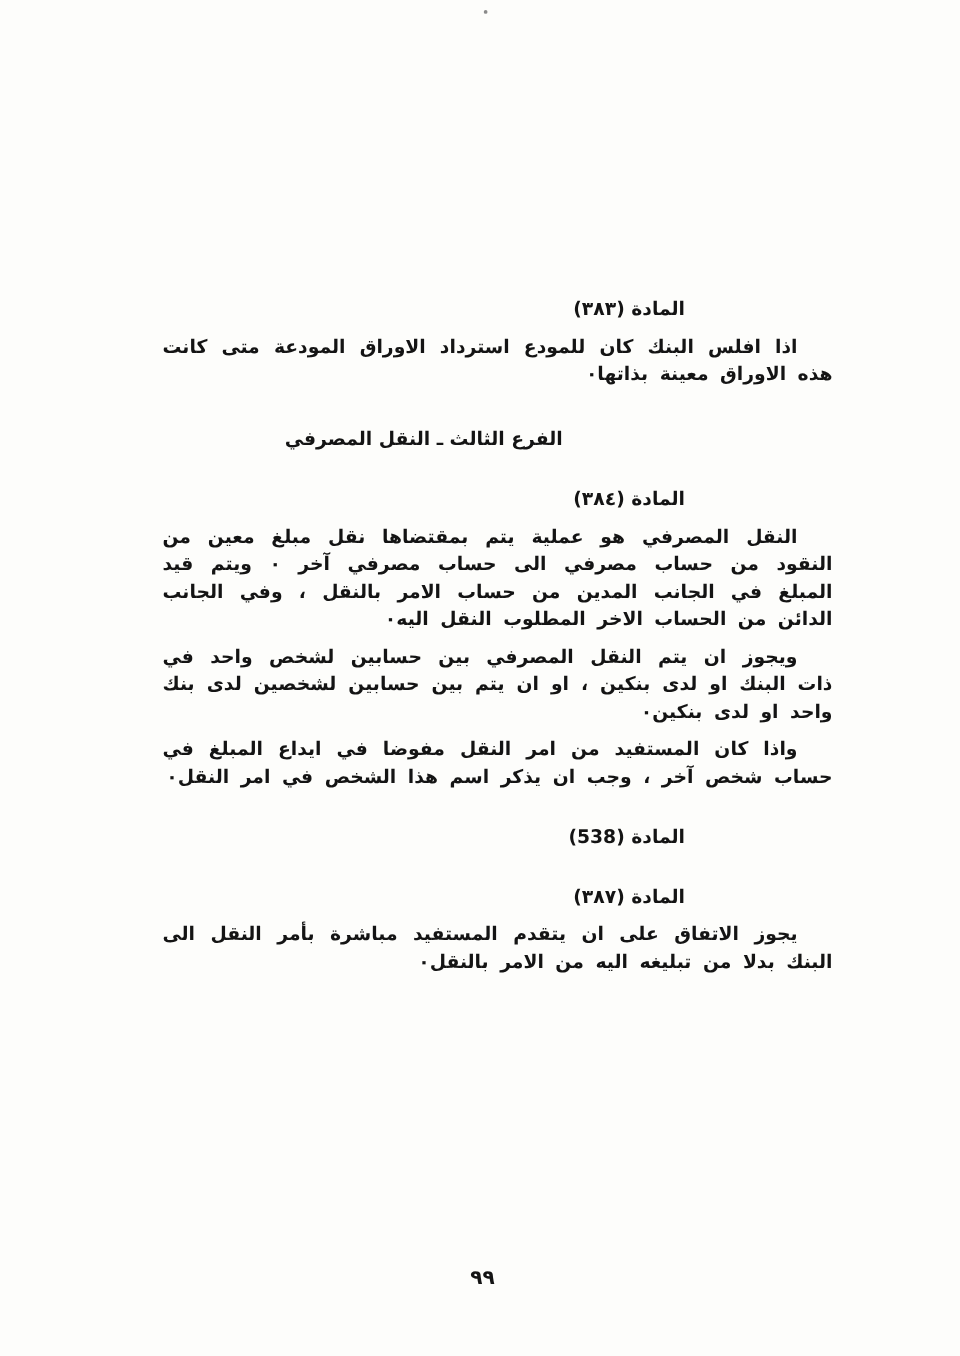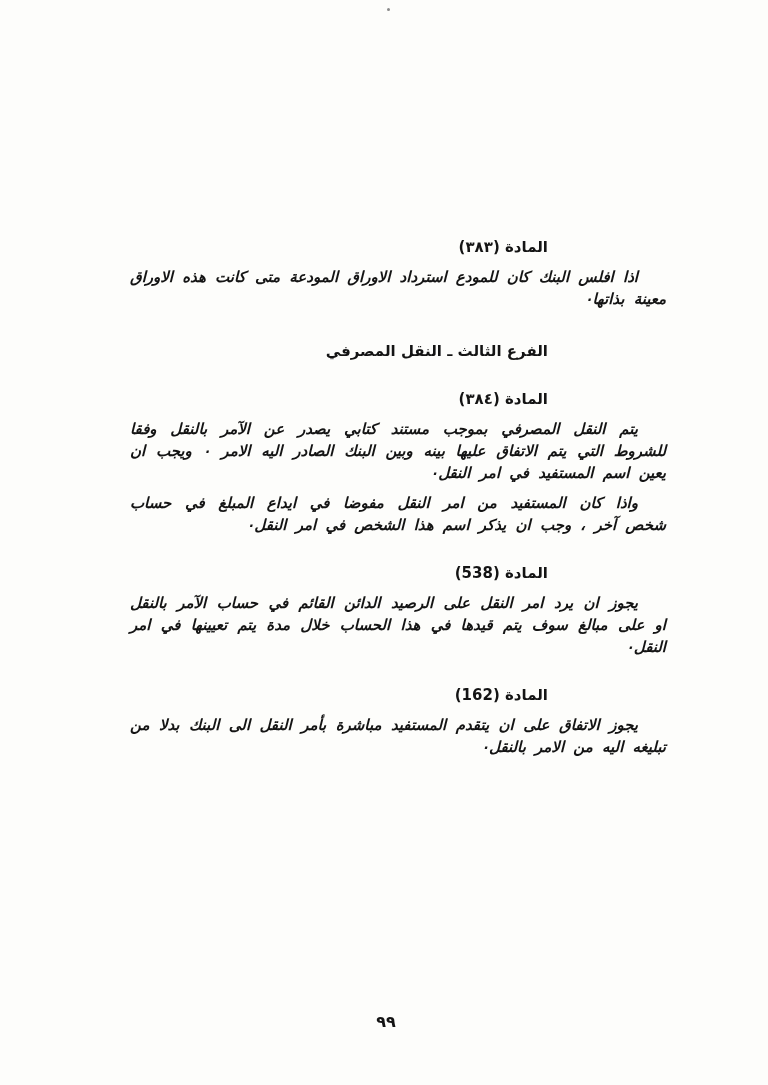--- a/index.html
+++ b/index.html
@@ -36,34 +36,33 @@
   }
   .paragraph {
     font-size: 15px;
     font-weight: 700;
     line-height: 22px;
     word-spacing: 4px;
     text-align: justify;
     text-align-last: right;
     text-indent: 28px;
     margin: 0 0 8px 0;
-    font-style: italic;
   }
   .article-heading {
     font-size: 15px;
     font-weight: 700;
     line-height: 22px;
     text-align: right;
     margin: 26px 118px 8px 0;
   }
   .section-heading {
     font-size: 15px;
     font-weight: 700;
     line-height: 22px;
-    text-align: right;
+    text-align: center;
     margin: 30px 118px 0 0;
   }
   
   .content > :first-child {
     margin-top: 0;
   }
   .page-number {
     position: absolute;
     top: 1012px;
     left: 4px;
@@ -77,21 +76,21 @@
 </head>
 <body>
 
 <div class="page">
   <div class="scan-dot"></div>
   <div class="content" id="content">
       <div class="article-heading">المادة (٣٨٣)</div>
       <div class="paragraph">اذا افلس البنك كان للمودع استرداد الاوراق المودعة متى كانت هذه الاوراق معينة بذاتها٠</div>
       <div class="section-heading">الفرع الثالث ـ النقل المصرفي</div>
       <div class="article-heading">المادة (٣٨٤)</div>
-      <div class="paragraph">يتم النقل المصرفي بموجب مستند كتابي يصدر عن الآمر بالنقل وفقا للشروط التي يتم الاتفاق عليها بينه وبين البنك الصادر اليه الامر ٠ ويجب ان يعين اسم المستفيد في امر النقل٠</div>
+      <div class="paragraph">النقل المصرفي هو عملية يتم بمقتضاها نقل مبلغ معين من النقود من حساب مصرفي الى حساب مصرفي آخر ٠ ويتم قيد المبلغ في الجانب المدين من حساب الامر بالنقل ، وفي الجانب الدائن من الحساب الاخر المطلوب النقل اليه٠</div>
+      <div class="paragraph">ويجوز ان يتم النقل المصرفي بين حسابين لشخص واحد في ذات البنك او لدى بنكين ، او ان يتم بين حسابين لشخصين لدى بنك واحد او لدى بنكين٠</div>
       <div class="paragraph">واذا كان المستفيد من امر النقل مفوضا في ايداع المبلغ في حساب شخص آخر ، وجب ان يذكر اسم هذا الشخص في امر النقل٠</div>
       <div class="article-heading">المادة (538)</div>
-      <div class="paragraph">يجوز ان يرد امر النقل على الرصيد الدائن القائم في حساب الآمر بالنقل او على مبالغ سوف يتم قيدها في هذا الحساب خلال مدة يتم تعيينها في امر النقل٠</div>
-      <div class="article-heading">المادة (162)</div>
+      <div class="article-heading">المادة (٣٨٧)</div>
       <div class="paragraph">يجوز الاتفاق على ان يتقدم المستفيد مباشرة بأمر النقل الى البنك بدلا من تبليغه اليه من الامر بالنقل٠</div>
     </div>
   <div class="page-number">٩٩</div>
 </div>
 
 </body></html>

